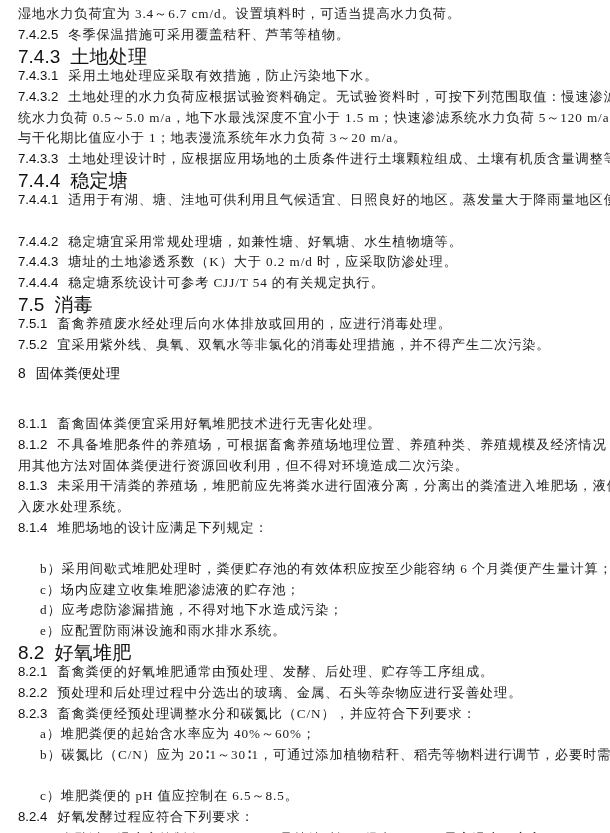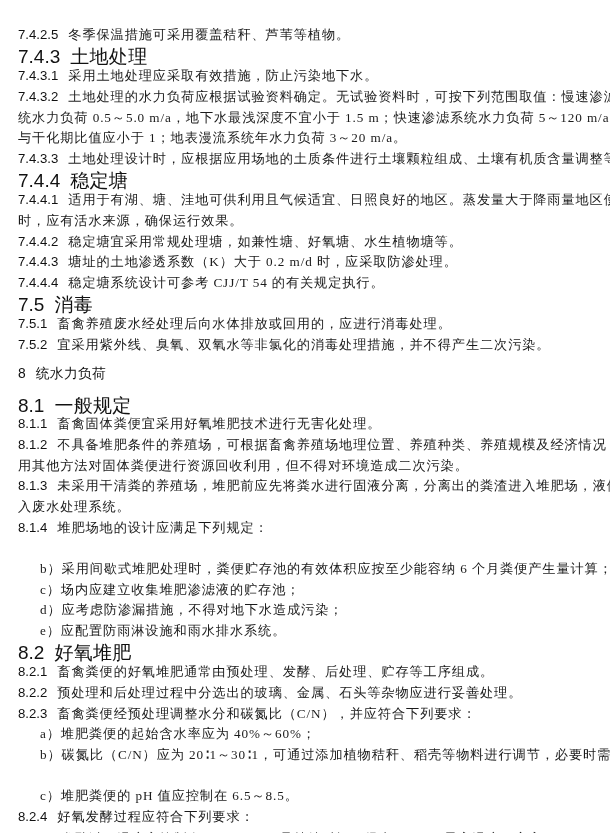--- a/index.html
+++ b/index.html
@@ -24,38 +24,37 @@
       font-family: "DejaVu Sans", "Liberation Sans", sans-serif;
       font-size: 19px; letter-spacing: 0.3px; color: #111;
     }
     .chapter { font-size: 13.8px; }
     .ind { left: 40px; width: 552px; }
   </style>
 </head>
 <body>
 
 <div id="page">
+    <div class="line " style="top: 4px;"><span>湿地水力负荷宜为 3.4～6.7 cm/d。设置填料时，可适当提高水力负荷。</span></div>
     <div class="line " style="top: 25px;"><span class="num">7.4.2.5</span><span>冬季保温措施可采用覆盖秸秆、芦苇等植物。</span></div>
     <div class="line head" style="top: 46px;"><span class="num">7.4.3</span><span>土地处理</span></div>
     <div class="line " style="top: 66px;"><span class="num">7.4.3.1</span><span>采用土地处理应采取有效措施，防止污染地下水。</span></div>
     <div class="line just" style="top: 87px;"><span class="num">7.4.3.2</span><span>土地处理的水力负荷应根据试验资料确定。无试验资料时，可按下列范围取值：慢速渗滤系</span></div>
     <div class="line just" style="top: 108px;"><span>统水力负荷 0.5～5.0 m/a，地下水最浅深度不宜小于 1.5 m；快速渗滤系统水力负荷 5～120 m/a，淹水期</span></div>
     <div class="line " style="top: 128px;"><span>与干化期比值应小于 1；地表漫流系统年水力负荷 3～20 m/a。</span></div>
     <div class="line " style="top: 149px;"><span class="num">7.4.3.3</span><span>土地处理设计时，应根据应用场地的土质条件进行土壤颗粒组成、土壤有机质含量调整等。</span></div>
     <div class="line head" style="top: 170px;"><span class="num">7.4.4</span><span>稳定塘</span></div>
     <div class="line just" style="top: 190px;"><span class="num">7.4.4.1</span><span>适用于有湖、塘、洼地可供利用且气候适宜、日照良好的地区。蒸发量大于降雨量地区使用</span></div>
-    <div class="line " style="top: 211px;"><span>时，应有活水来源，确保运行效果。</span></div>
     <div class="line " style="top: 232px;"><span class="num">7.4.4.2</span><span>稳定塘宜采用常规处理塘，如兼性塘、好氧塘、水生植物塘等。</span></div>
     <div class="line " style="top: 252px;"><span class="num">7.4.4.3</span><span>塘址的土地渗透系数（K）大于 0.2 m/d 时，应采取防渗处理。</span></div>
     <div class="line " style="top: 273px;"><span class="num">7.4.4.4</span><span>稳定塘系统设计可参考 CJJ/T 54 的有关规定执行。</span></div>
     <div class="line head" style="top: 294px;"><span class="num">7.5</span><span>消毒</span></div>
     <div class="line " style="top: 314px;"><span class="num">7.5.1</span><span>畜禽养殖废水经处理后向水体排放或回用的，应进行消毒处理。</span></div>
     <div class="line " style="top: 335px;"><span class="num">7.5.2</span><span>宜采用紫外线、臭氧、双氧水等非氯化的消毒处理措施，并不得产生二次污染。</span></div>
-    <div class="line head chapter" style="top: 363px;"><span class="num">8</span><span>统水力负荷</span></div>
-    <div class="line head" style="top: 395px;"><span class="num">8.1</span><span>一般规定</span></div>
+    <div class="line head chapter" style="top: 363px;"><span class="num">8</span><span>固体粪便处理</span></div>
     <div class="line " style="top: 414px;"><span class="num">8.1.1</span><span>畜禽固体粪便宜采用好氧堆肥技术进行无害化处理。</span></div>
     <div class="line just" style="top: 435px;"><span class="num">8.1.2</span><span>不具备堆肥条件的养殖场，可根据畜禽养殖场地理位置、养殖种类、养殖规模及经济情况，选</span></div>
     <div class="line " style="top: 456px;"><span>用其他方法对固体粪便进行资源回收利用，但不得对环境造成二次污染。</span></div>
     <div class="line just" style="top: 476px;"><span class="num">8.1.3</span><span>未采用干清粪的养殖场，堆肥前应先将粪水进行固液分离，分离出的粪渣进入堆肥场，液体进</span></div>
     <div class="line " style="top: 497px;"><span>入废水处理系统。</span></div>
     <div class="line " style="top: 518px;"><span class="num">8.1.4</span><span>堆肥场地的设计应满足下列规定：</span></div>
     <div class="line ind" style="top: 559px;"><span>b）采用间歇式堆肥处理时，粪便贮存池的有效体积应按至少能容纳 6 个月粪便产生量计算；</span></div>
     <div class="line ind" style="top: 580px;"><span>c）场内应建立收集堆肥渗滤液的贮存池；</span></div>
     <div class="line ind" style="top: 621px;"><span>e）应配置防雨淋设施和雨水排水系统。</span></div>
     <div class="line ind" style="top: 600px;"><span>d）应考虑防渗漏措施，不得对地下水造成污染；</span></div>

